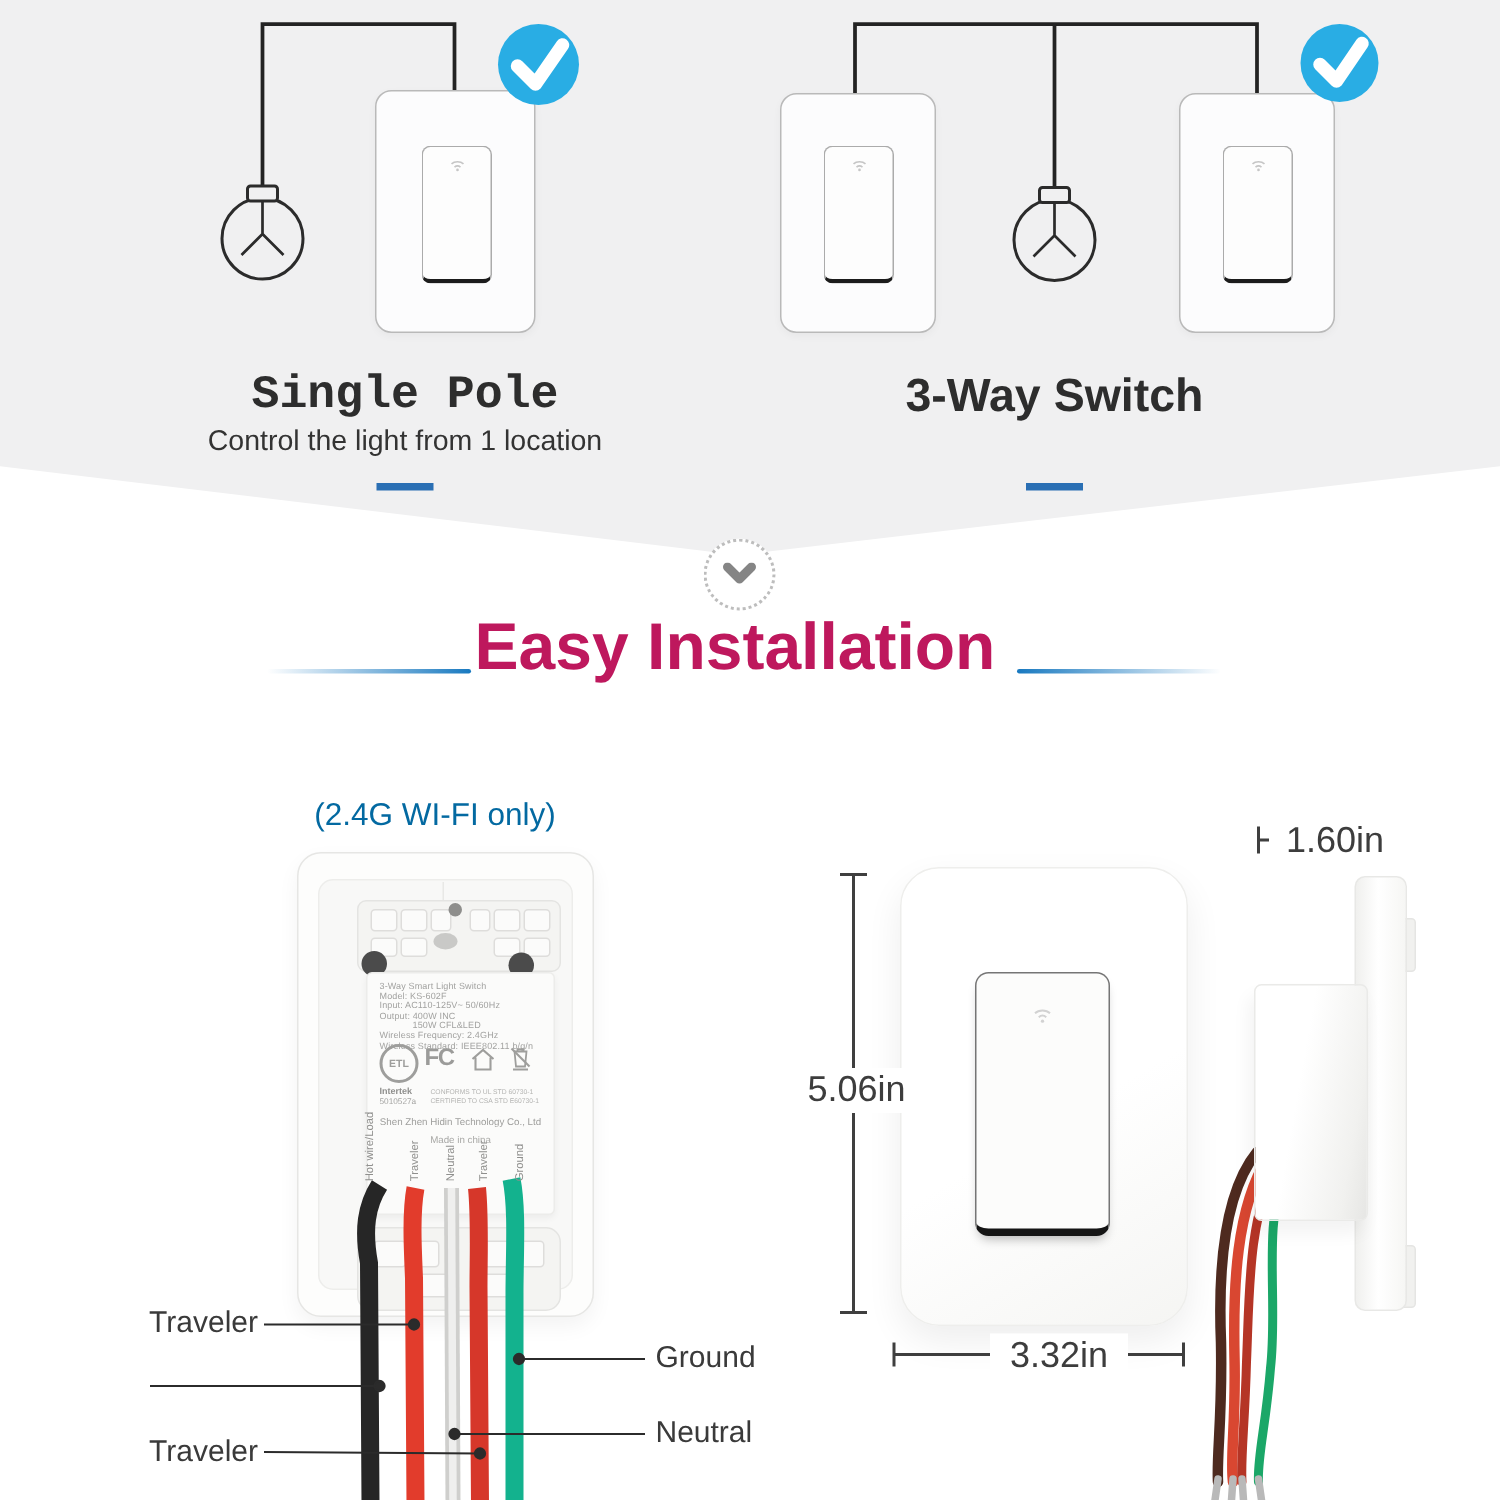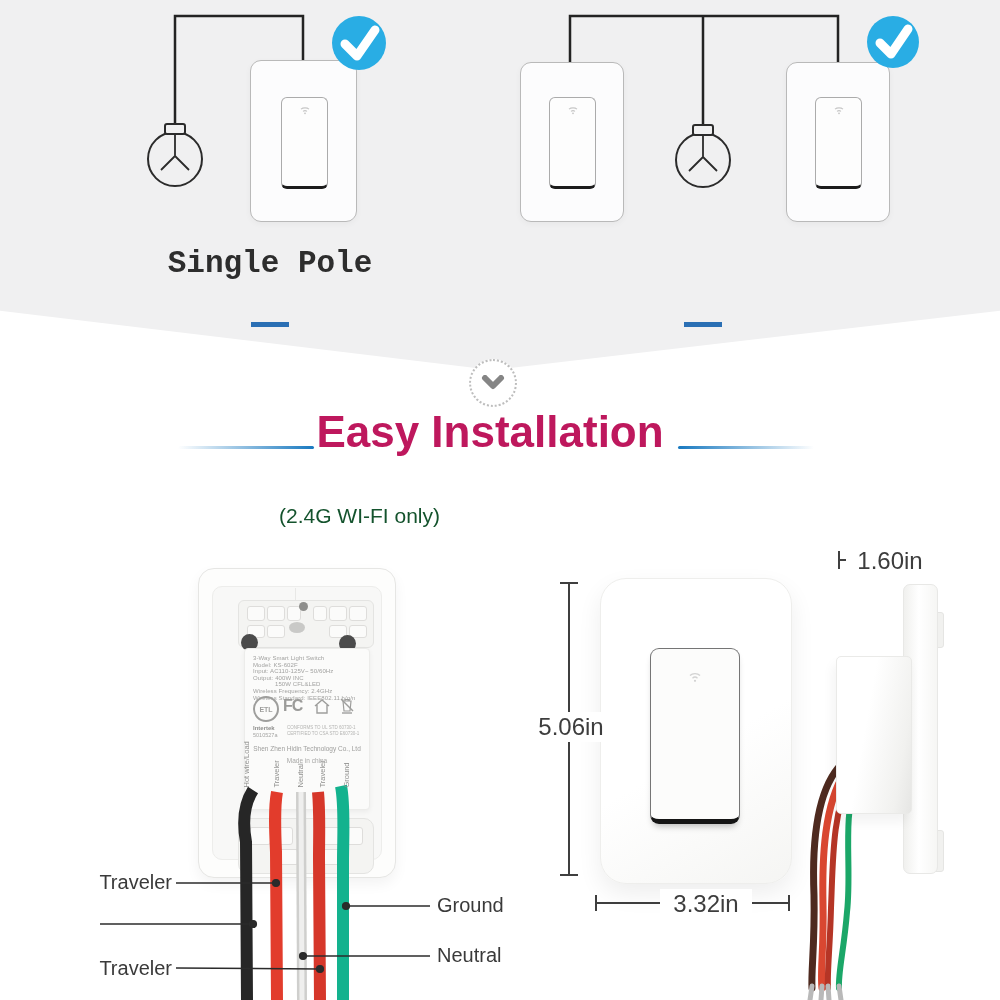--- a/index.html
+++ b/index.html
@@ -32,22 +32,22 @@
                  align-items:center;justify-content:center;}
 
   .easy-heading{left:240px;top:407px;width:500px;z-index:5;text-align:center;
                 font-size:44px;font-weight:bold;color:#be185d;}
   .easy-line{z-index:5;height:3px;top:446px;border-radius:2px;}
   .easy-line.l{left:178px;width:136px;background:linear-gradient(to left,#1879c0,rgba(24,121,192,0));}
   .easy-line.r{left:678px;width:136px;background:linear-gradient(to right,#1879c0,rgba(24,121,192,0));}
 
   .note1{left:140px;top:500px;width:300px;z-index:5;text-align:center;
          font-size:27px;color:#c5302f;}
-  .note2{left:140px;top:504px;width:300px;z-index:5;text-align:right;
-         font-size:21px;color:#14532d;}
+  .note2{left:140px;top:532px;width:300px;z-index:5;text-align:center;
+         font-size:21px;color:#0369a1;}
 
   
   .wallplate{left:198px;top:568px;width:196px;height:308px;border-radius:16px;z-index:2;
              background:#fdfdfc;border:1px solid #e6e6e4;box-shadow:0 6px 14px rgba(0,0,0,0.05);}
   .recess{left:212px;top:586px;width:168px;height:272px;border-radius:10px;z-index:2;
           background:#f8f8f7;border:1px solid #ededeb;}
   .seam{left:295px;top:588px;width:1px;height:16px;background:#e8e8e6;z-index:2;}
   .bracket{z-index:2;background:#f4f4f2;border:1px solid #e4e4e2;border-radius:6px;}
   .cell{position:absolute;background:#fbfbfa;border:1px solid #dedddb;border-radius:3px;}
   .hole-round{left:299px;top:602px;width:9px;height:9px;border-radius:50%;background:#8e8e8c;z-index:2;}
@@ -166,22 +166,24 @@
   <div class="abs plate" style="left:786px;top:62px;width:102px;height:158px;">
     <div class="rocker" style="left:28px;top:34px;width:45px;height:88px;">
       <svg class="wifi" style="top:8px;" width="12" height="9" viewBox="0 0 12 9">
         <path d="M2,3.2 C4,1.4 8,1.4 10,3.2 M4,5.4 C5.2,4.4 6.8,4.4 8,5.4" fill="none" stroke="#c6c6c6" stroke-width="1.1"></path>
         <circle cx="6" cy="7.3" r="0.9" fill="#c6c6c6"></circle>
       </svg>
     </div>
   </div>
 
   <div class="abs title" style="left:120px;top:246px;width:300px;font-family:Liberation Mono, monospace;">Single Pole</div>
+  <div class="abs subtitle" style="left:100px;top:284px;width:340px;">Control the light from 1 location</div>
   <div class="abs underline" style="left:251px;top:322px;width:38px;"></div>
 
+  <div class="abs title" style="left:553px;top:246px;width:300px;">3-Way Switch</div>
   <div class="abs underline" style="left:684px;top:322px;width:38px;"></div>
 
   <div class="abs scroll-circle">
     <svg width="24" height="16" viewBox="0 0 24 16">
       <path d="M4,3 L12,11 L20,3" fill="none" stroke="#858585" stroke-width="6" stroke-linecap="round" stroke-linejoin="round"></path>
     </svg>
   </div>
 
   <div class="abs easy-heading">Easy Installation</div>
   <div class="abs easy-line l"></div>

